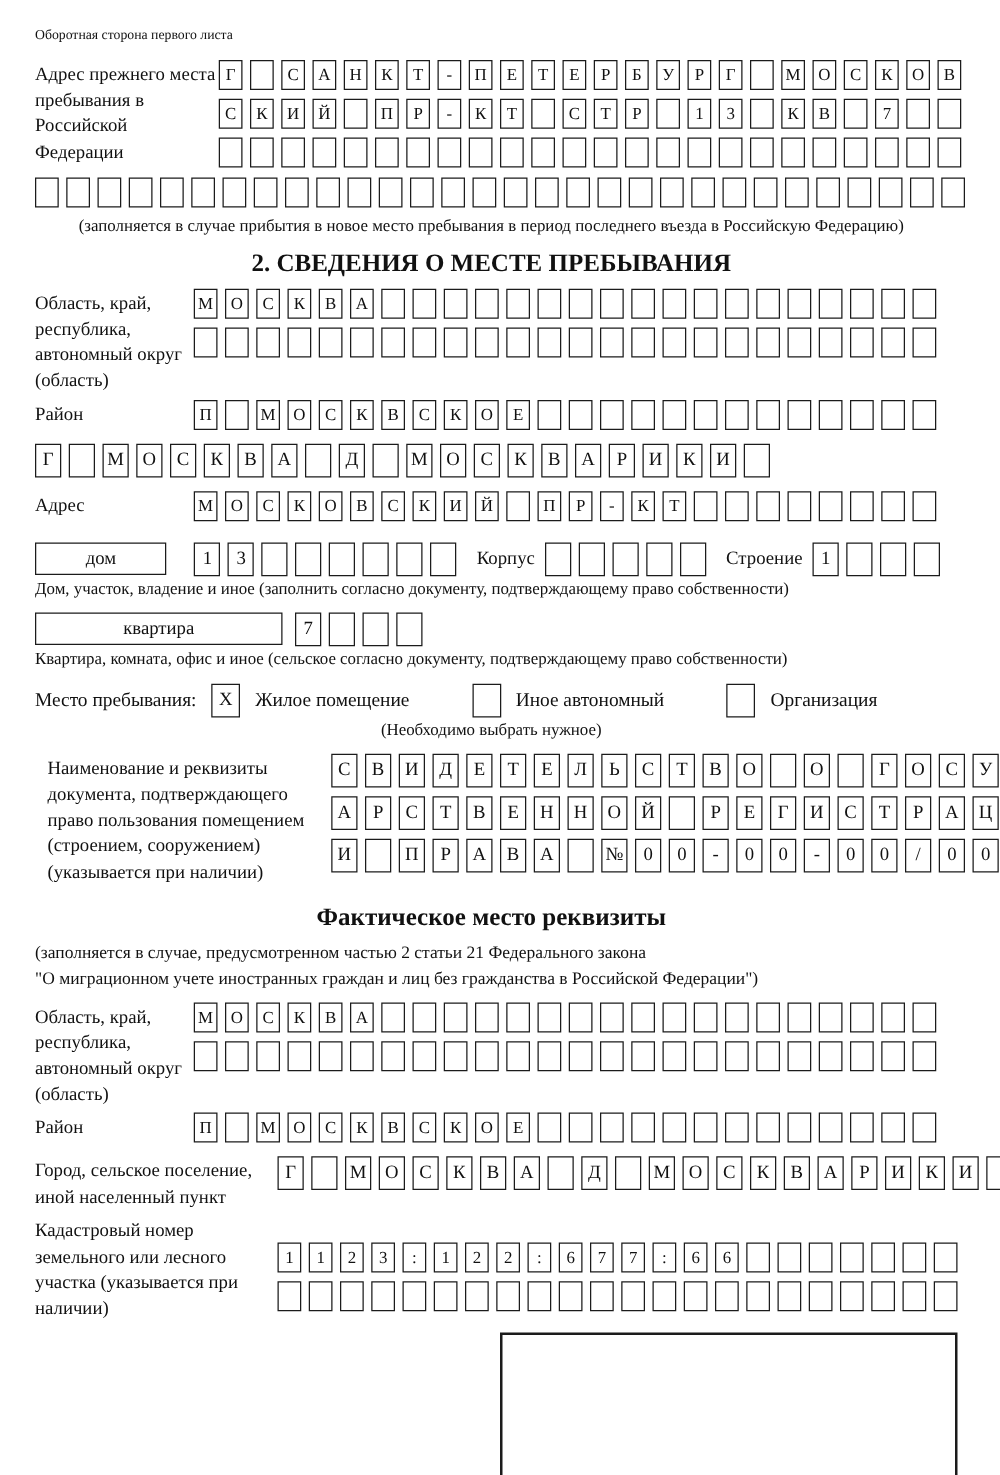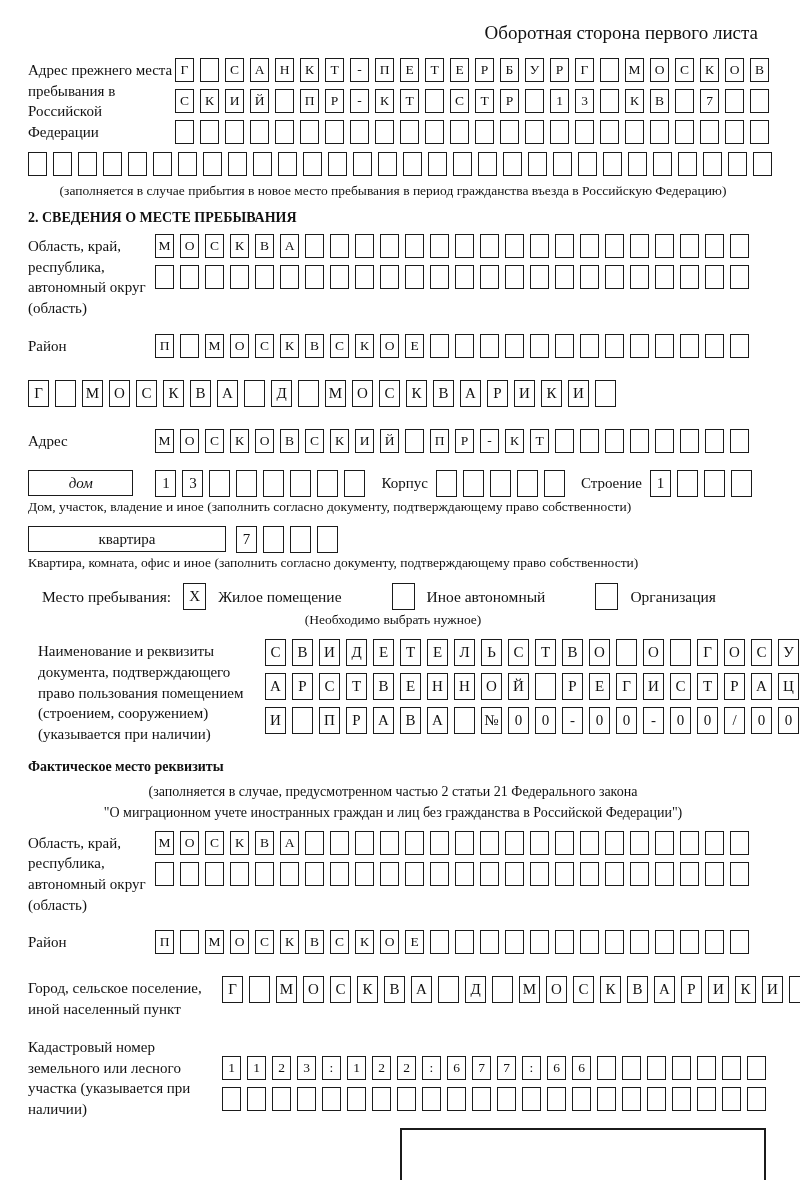--- a/index.html
+++ b/index.html
@@ -3,65 +3,65 @@
 <meta charset="utf-8">
 <style>
   * { margin:0; padding:0; box-sizing:content-box; }
   html,body { background:#ffffff; }
   body {
     width:800px; height:1180px; overflow:hidden;
     font-family:"Liberation Serif","DejaVu Serif",serif;
     color:#111; position:relative;
   }
   .page { padding:14px 42px 0 28px; }
-  .side-note { text-align:right; font-size:19px; padding-top:8px; }
-
-  .field { display:flex; align-items:flex-start; margin-top:15px; }
+  .side-note { font-size:11px; padding-top:8px; }
+
+  .field { display:flex; align-items:flex-start; margin-top:4px; }
   .label { font-size:15px; line-height:1.38; padding-top:2px; }
   .w147 { width:147px; flex:0 0 147px; }
   .w127 { width:127px; flex:0 0 127px; }
   .w150 { width:150px; flex:0 0 150px; }
   .w194 { width:194px; flex:0 0 194px; }
   .w227 { width:227px; flex:0 0 227px; }
   .grid { flex:1; }
 
   .boxrow { display:flex; margin-bottom:7px; }
   .cell {
     width:17px; height:22px; flex:0 0 17px;
     border:1.6px solid #1b1b1b; margin-right:6px;
     display:inline-flex; align-items:center; justify-content:center;
     font-size:13.5px; font-family:"Liberation Serif","DejaVu Serif",serif;
   }
   .boxrow.lg .cell { width:19px; height:25px; flex-basis:19px; font-size:15px; }
 
   .caption { font-size:13.5px; line-height:1.25; margin-top:2px; }
   .center { text-align:center; }
-  .section-title { font-weight:bold; font-size:14px; margin-top:10px; }
+  .section-title { text-align:center; font-weight:bold; font-size:20px; margin-top:10px; }
 
   .houseline { display:flex; align-items:center; margin-top:10px; }
   .widebox {
     border:1.8px solid #1b1b1b; height:24px; display:inline-flex;
     align-items:center; justify-content:center; font-size:15px;
   }
-  .housebox { width:164px; margin-right:22px;font-style:italic; }
+  .housebox { width:164px; margin-right:22px; }
   .flatbox { width:196px; margin-right:10px; }
   .inline-label { font-size:15px; margin:0 8px 0 10px; white-space:nowrap; }
 
-  .stayline { display:flex; align-items:center; margin-top:12px;margin-left:14px; }
+  .stayline { display:flex; align-items:center; margin-top:12px; }
   .stayline .check {
     width:21px; height:25px; border:1.8px solid #1b1b1b; flex:0 0 21px;
     display:inline-flex; align-items:center; justify-content:center;
     font-size:15px; margin:0 12px;
   }
   .stay-label { font-size:15.5px; white-space:nowrap; }
   .opt-gap { width:38px; }
 
   .doc-field { margin-top:10px;margin-left:10px; }
 
-  .fact-caption { font-size:14px; line-height:1.5; text-align:center; margin-top:6px; }
+  .fact-caption { font-size:14px; line-height:1.5; margin-top:6px; }
 
   .stamp-wrap { margin-left:372px; width:366px; margin-top:8px; }
   .stamp-box { border:2px solid #1b1b1b; height:172px; width:362px; }
 </style>
 </head>
 <body>
 
 <div class="page">
 
   <div class="side-note">Оборотная сторона первого листа</div>
@@ -174,21 +174,21 @@
       <span class="cell"></span>
       <span class="cell"></span>
       <span class="cell"></span>
       <span class="cell"></span>
       <span class="cell"></span>
       <span class="cell"></span>
       <span class="cell"></span>
       <span class="cell"></span>
       <span class="cell"></span>
     </div>
-  <div class="caption center">(заполняется в случае прибытия в новое место пребывания в период гражданства въезда в Российскую Федерацию)</div>
+  <div class="caption center">(заполняется в случае прибытия в новое место пребывания в период последнего въезда в Российскую Федерацию)</div>
 
   <div class="section-title">2. СВЕДЕНИЯ О МЕСТЕ ПРЕБЫВАНИЯ</div>
 
   <div class="field" style="margin-top:8px;">
     <div class="label w127">Область, край, республика, автономный округ (область)</div>
     <div class="grid">
       <div class="boxrow">
           <span class="cell">М</span>
           <span class="cell">О</span>
           <span class="cell">С</span>
@@ -368,21 +368,21 @@
 
   <div class="houseline">
     <div class="widebox flatbox">квартира</div>
     <div class="boxrow lg" style="margin-bottom:0;">
         <span class="cell">7</span>
         <span class="cell"></span>
         <span class="cell"></span>
         <span class="cell"></span>
       </div>
   </div>
-  <div class="caption">Квартира, комната, офис и иное (заполнить согласно документу, подтверждающему право собственности)</div>
+  <div class="caption">Квартира, комната, офис и иное (сельское согласно документу, подтверждающему право собственности)</div>
 
   <div class="stayline">
     <span class="stay-label">Место пребывания:</span>
     <span class="check">X</span>
     <span class="stay-label">Жилое помещение</span>
     <span class="opt-gap"></span>
     <span class="check"></span>
     <span class="stay-label">Иное автономный</span>
     <span class="opt-gap"></span>
     <span class="check"></span>

